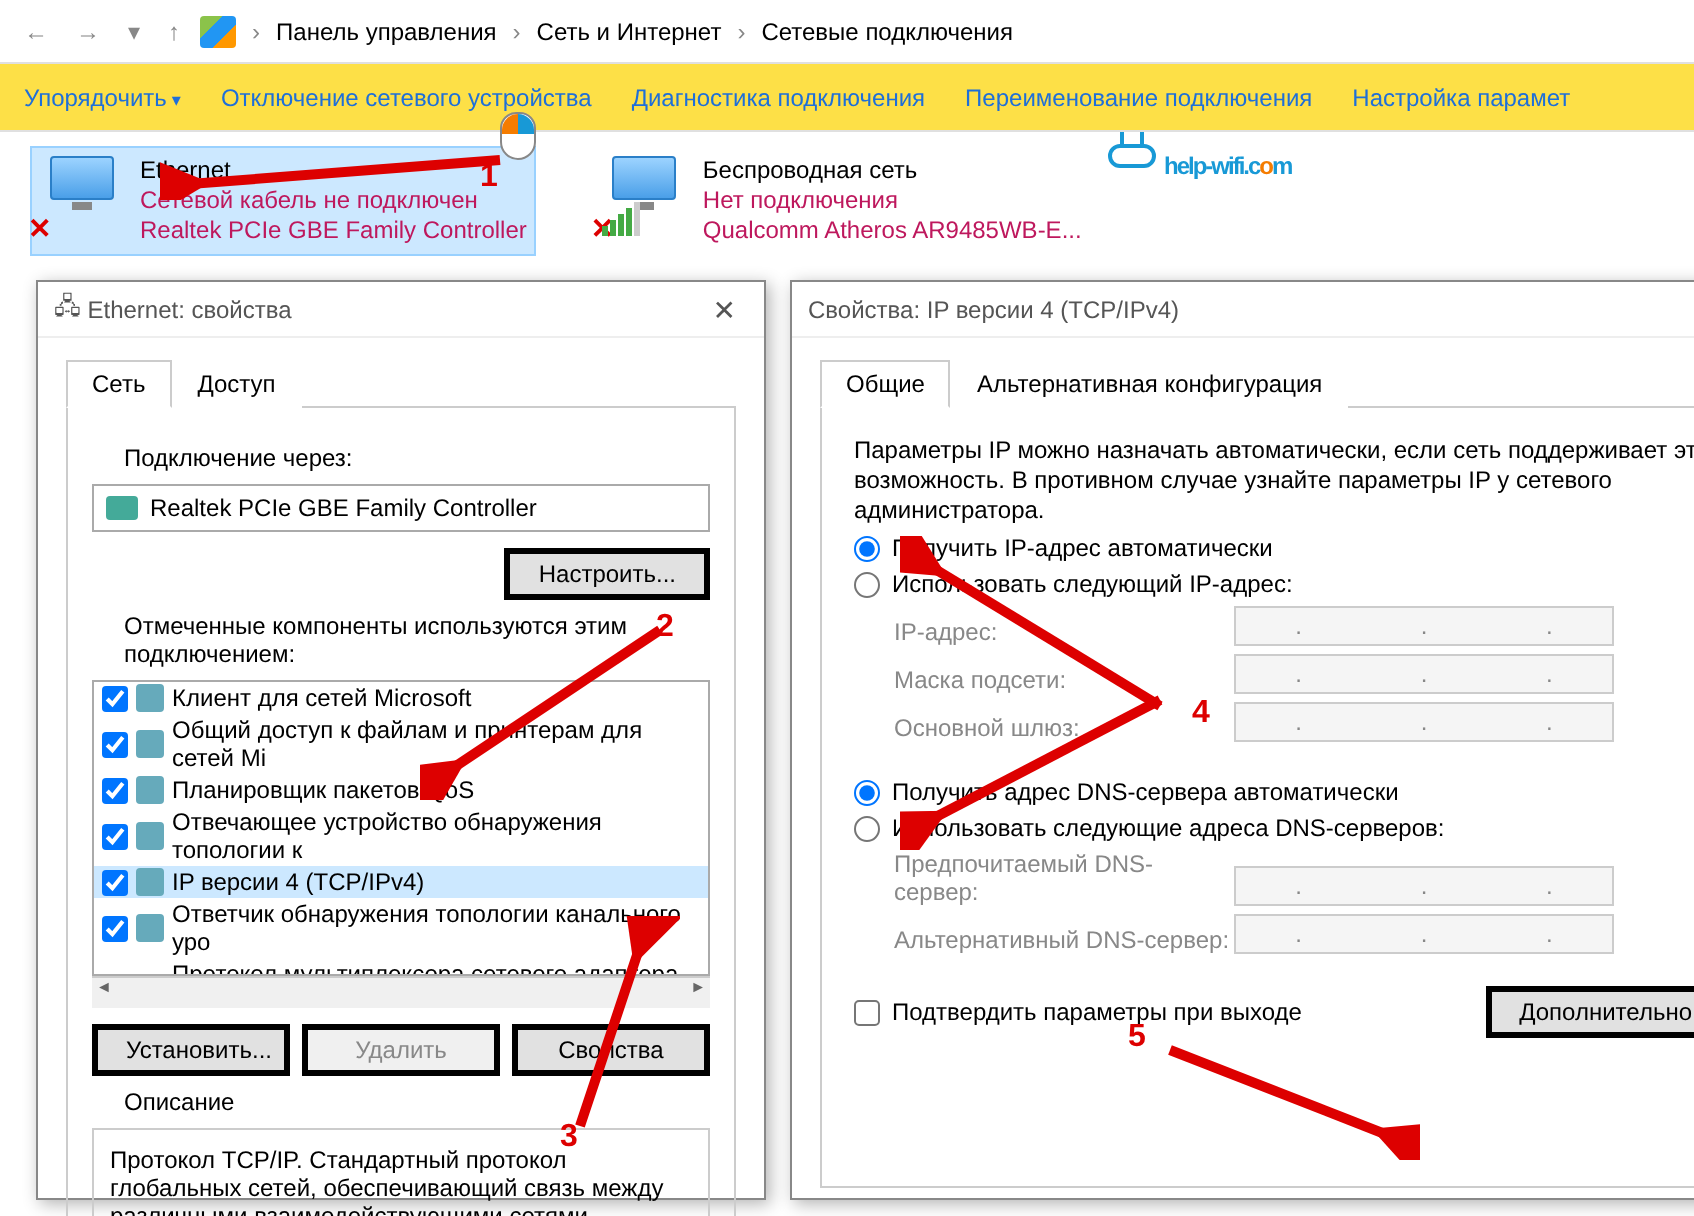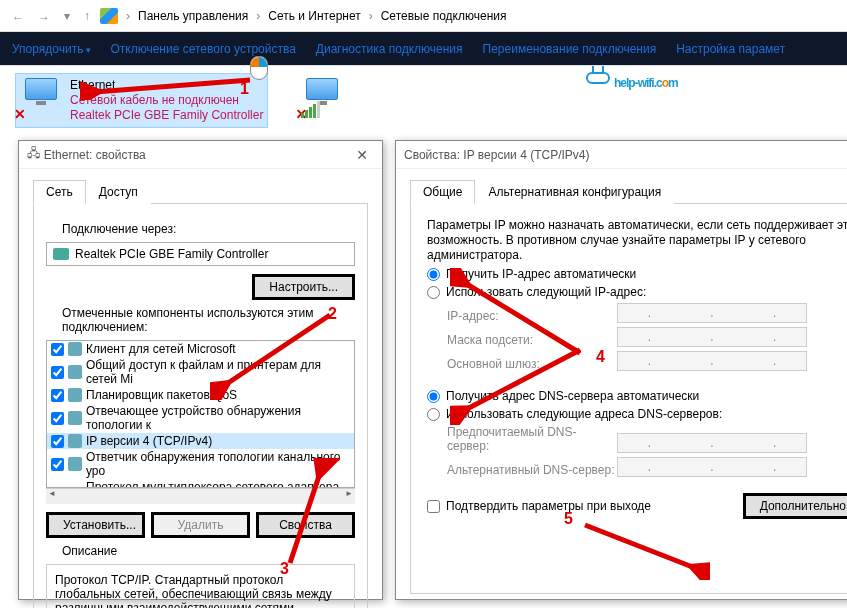--- a/index.html
+++ b/index.html
@@ -1,38 +1,38 @@
 <!DOCTYPE html>
 <html><head>
 <meta charset="utf-8">
 <style>
 *{box-sizing:border-box;margin:0;padding:0;font-family:'Segoe UI',Tahoma,sans-serif;font-size:12px}
 body{background:#fff;width:847px;height:608px;position:relative;overflow:hidden}
 .breadcrumb{height:32px;border-bottom:1px solid #e0e0e0;display:flex;align-items:center;padding:0 8px;gap:6px}
 .bc-arrow{color:#888;padding:0 4px}
 .bc-sep{color:#888;padding:0 2px}
 .bc-item{color:#000}
-.toolbar{height:34px;background:#0f172a;display:flex;align-items:center;padding:0 12px;gap:20px;border-bottom:1px solid #e0e0e0}
+.toolbar{height:34px;background:#fde047;display:flex;align-items:center;padding:0 12px;gap:20px;border-bottom:1px solid #e0e0e0}
 .tb-item{color:#1e6fd9;cursor:pointer}
 .tb-item.drop::after{content:' ▾';font-size:9px}
 .connections{display:flex;padding:8px 16px;gap:30px;position:relative}
 .conn{display:flex;gap:8px;padding:4px;align-items:flex-start}
 .conn.sel{background:#cce8ff;outline:1px solid #99d1ff}
 .conn-icon{width:42px;height:40px;position:relative}
 .mon{width:32px;height:22px;background:linear-gradient(#9cd3ff,#4a9fe8);border:1px solid #2a7fc8;border-radius:2px;position:absolute;top:0;left:5px}
 .mon::after{content:'';position:absolute;bottom:-6px;left:10px;width:10px;height:4px;background:#888}
 .xmark{position:absolute;bottom:-2px;left:-6px;width:14px;height:14px;color:#d00;font-weight:bold;font-size:14px}
 .bars{position:absolute;bottom:0;left:0;display:flex;gap:1px;align-items:flex-end}
 .bars span{width:3px;background:#4a4}
 .bars span:nth-child(1){height:5px}.bars span:nth-child(2){height:8px}.bars span:nth-child(3){height:11px}.bars span:nth-child(4){height:14px}.bars span:nth-child(5){height:17px;background:#ccc}
 .conn-txt{line-height:15px}
 .conn-name{color:#000}
 .conn-sub{color:#be185d}
 .watermark{position:absolute;font-size:26px;font-weight:600;letter-spacing:-1px;pointer-events:none}
-.wm1{top:63px;left:586px;color:#1899d6}
+.wm1{top:63px;left:554px;color:#1899d6}
 .wm1 .o{color:#f57c00}
 .wm2{top:297px;left:402px;color:rgba(24,153,214,0.5)}
 .wm2 .o{color:rgba(245,124,0,0.5)}
 .wm3{top:532px;left:100px;color:rgba(24,153,214,0.5)}
 .wm3 .o{color:rgba(245,124,0,0.5)}
 .rtr{display:inline-block;width:24px;height:12px;border:2px solid currentColor;border-radius:6px;position:relative;top:-3px;margin-right:4px}
 .rtr::before,.rtr::after{content:'';position:absolute;top:-8px;width:2px;height:8px;background:currentColor}
 .rtr::before{left:4px}.rtr::after{right:4px}
 .dialog{position:absolute;background:#fff;border:1px solid #888;box-shadow:2px 2px 8px rgba(0,0,0,0.3)}
 .dlg-title{height:28px;background:#fff;display:flex;align-items:center;padding:0 8px;color:#555;border-bottom:1px solid #eee}
@@ -122,20 +122,25 @@
         <div class="mon"></div>
         <span class="xmark">✕</span>
         <div class="bars">
           <span></span>
           <span></span>
           <span></span>
           <span></span>
           <span></span>
         </div>
       </div>
+    <div class="conn-txt">
+      <div class="conn-name">Беспроводная сеть</div>
+      <div class="conn-sub">Нет подключения</div>
+      <div class="conn-sub">Qualcomm Atheros AR9485WB-E...</div>
+    </div>
   </div>
 </div>
 
 <div class="cursor-icon">
     <div class="m"></div>
   </div>
 
 <div class="watermark wm1"><span class="rtr"></span><span>help-wifi.c</span><span class="o">o</span><span>m</span></div>
 <div class="watermark wm2"><span class="rtr"></span><span>help-wifi.c</span><span class="o">o</span><span>m</span></div>
 <div class="watermark wm3"><span class="rtr"></span><span>help-wifi.c</span><span class="o">o</span><span>m</span></div>

